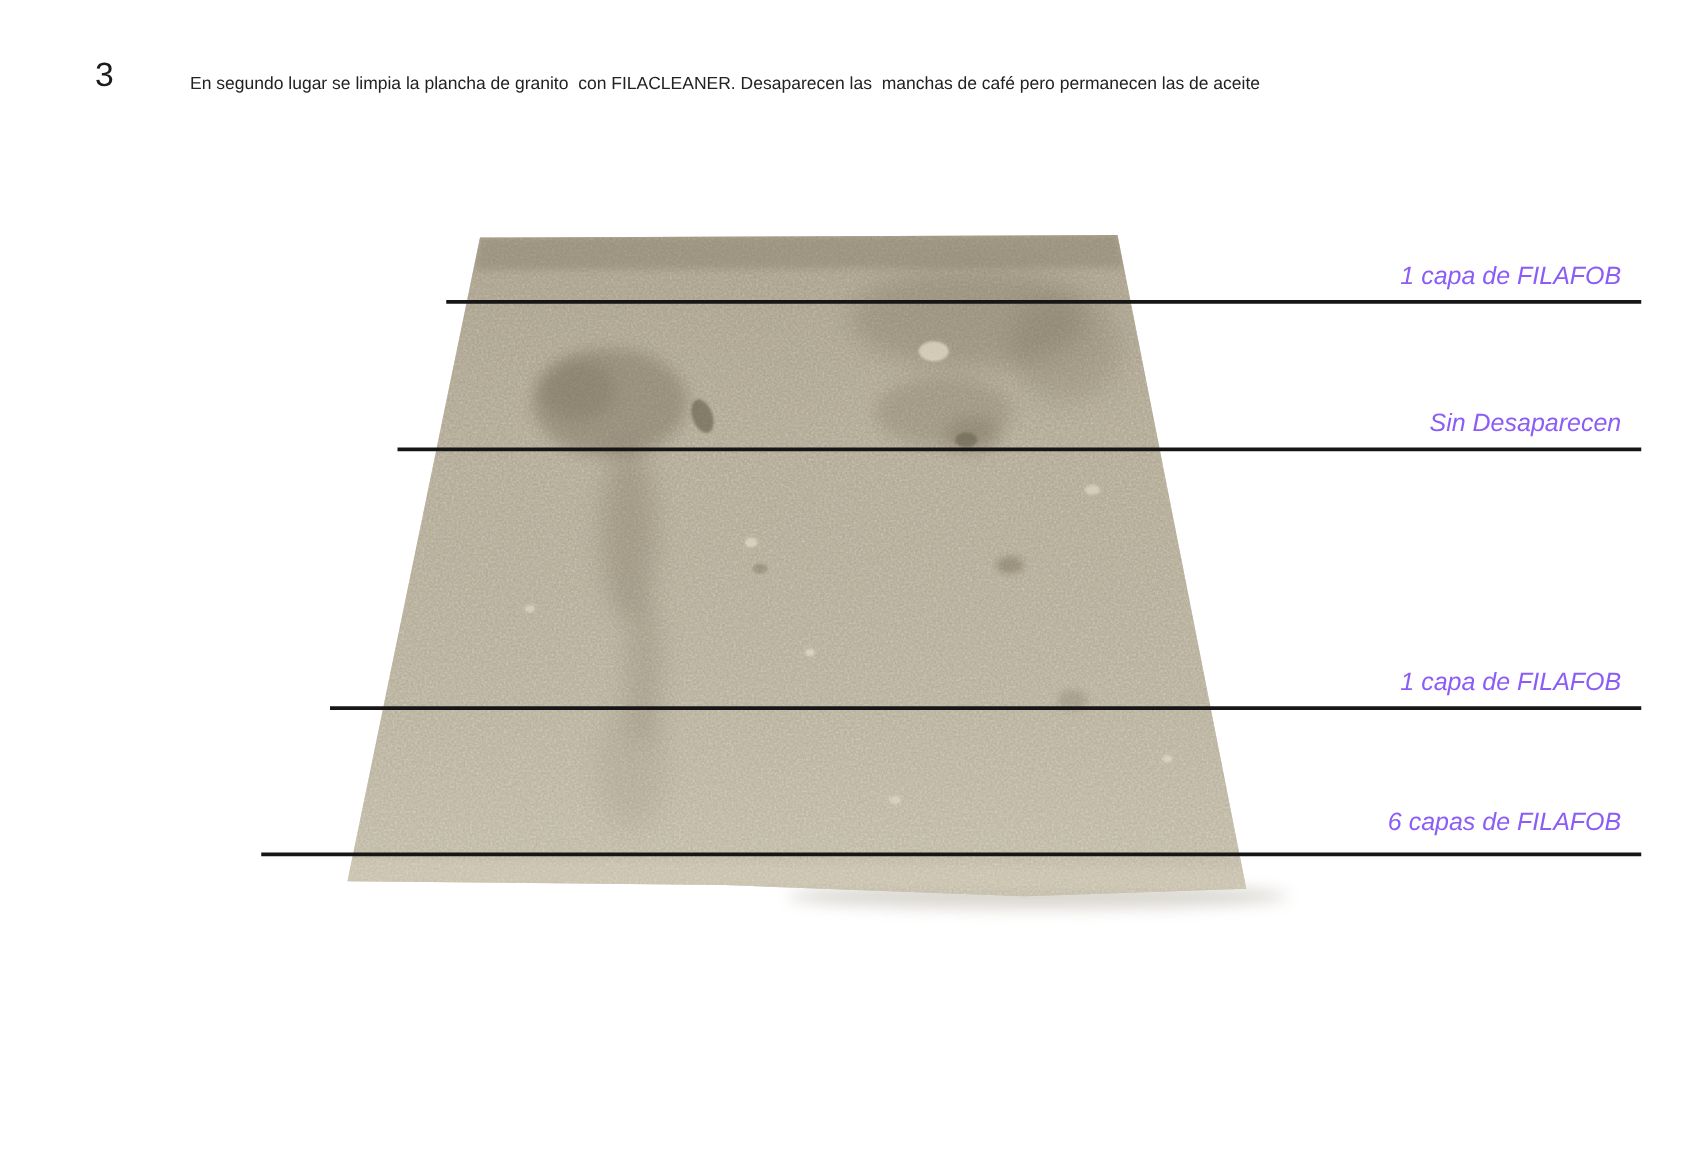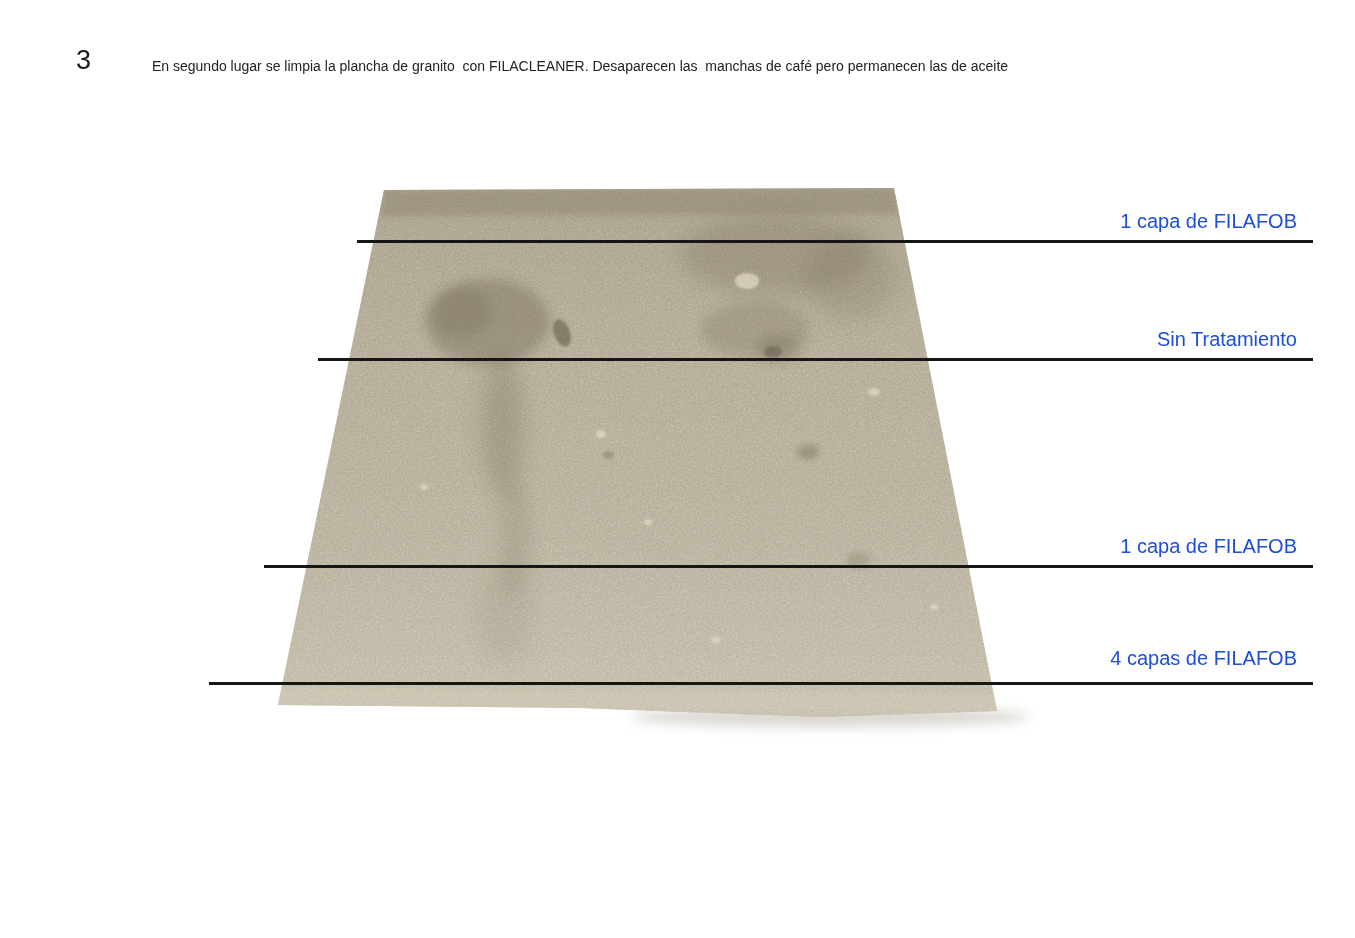--- a/index.html
+++ b/index.html
@@ -15,22 +15,22 @@
   .heading{
     position:absolute;left:152px;top:51px;width:1092px;
     font-size:14px;line-height:31px;color:#222;white-space:pre-wrap;
   }
   .ann-line{position:absolute;height:3px;background:#161616;}
   .l1{left:357px;top:240px;width:956px;}
   .l2{left:318px;top:358px;width:995px;}
   .l3{left:264px;top:565px;width:1049px;}
   .l4{left:209px;top:682px;width:1104px;}
   .ann-label{
-    position:absolute;right:58px;font-size:20px;line-height:26px;color:#1d4ed8;
-    white-space:nowrap;text-align:right;
+    position:absolute;right:58px;font-size:20px;line-height:26px;color:#8b5cf6;
+    white-space:nowrap;text-align:right;font-style:italic;
   }
   .t1{top:208px;}
   .t2{top:326px;}
   .t3{top:533px;}
   .t4{top:645px;}
 </style>
 </head>
 <body>
 
 <div class="slide">
@@ -122,17 +122,17 @@
 
   <div class="step-num">3</div>
   <div class="heading">En segundo lugar se limpia la plancha de granito  con FILACLEANER. Desaparecen las  manchas de café pero permanecen las de aceite</div>
 
   <div class="ann-line l1"></div>
   <div class="ann-line l2"></div>
   <div class="ann-line l3"></div>
   <div class="ann-line l4"></div>
 
   <div class="ann-label t1">1 capa de FILAFOB</div>
-  <div class="ann-label t2">Sin Tratamiento</div>
+  <div class="ann-label t2">Sin Desaparecen</div>
   <div class="ann-label t3">1 capa de FILAFOB</div>
-  <div class="ann-label t4">4 capas de FILAFOB</div>
+  <div class="ann-label t4">6 capas de FILAFOB</div>
 
 </div>
 
 </body></html>

